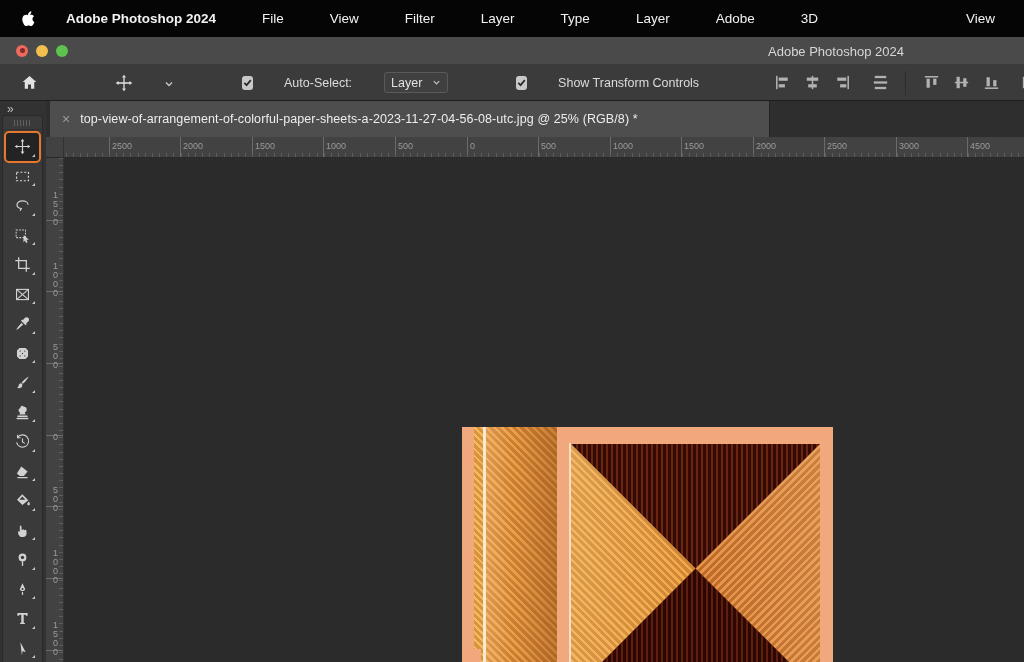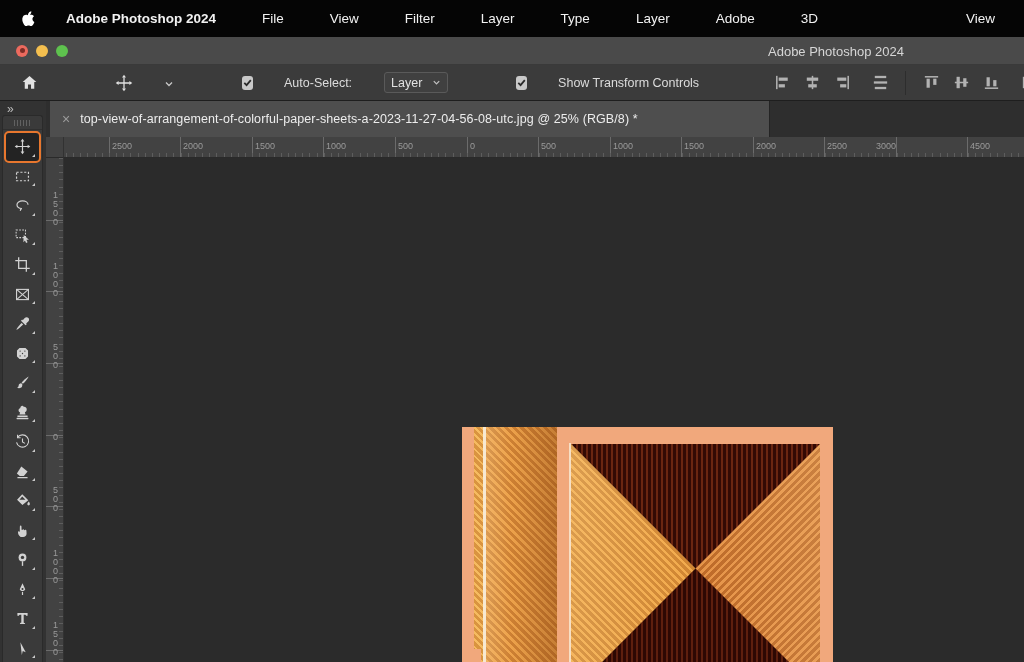--- a/index.html
+++ b/index.html
@@ -495,21 +495,21 @@
       <span class="hlabel" style="left: 477px;">500</span>
       <div class="htick" style="left: 546px;"></div>
       <span class="hlabel" style="left: 549px;">1000</span>
       <div class="htick" style="left: 617px;"></div>
       <span class="hlabel" style="left: 620px;">1500</span>
       <div class="htick" style="left: 689px;"></div>
       <span class="hlabel" style="left: 692px;">2000</span>
       <div class="htick" style="left: 760px;"></div>
       <span class="hlabel" style="left: 763px;">2500</span>
       <div class="htick" style="left: 832px;"></div>
-      <span class="hlabel" style="left: 812px;">3000</span>
+      <span class="hlabel" style="left: 835px;">3000</span>
       <div class="htick" style="left: 903px;"></div>
       <span class="hlabel" style="left: 906px;">4500</span>
     </div>
   <div class="vruler">
       <div class="vtick" style="top: 62px;"></div>
       <div class="vlabel" style="top: 33px;">1
 5
 0
 0</div>
       <div class="vtick" style="top: 133px;"></div>

